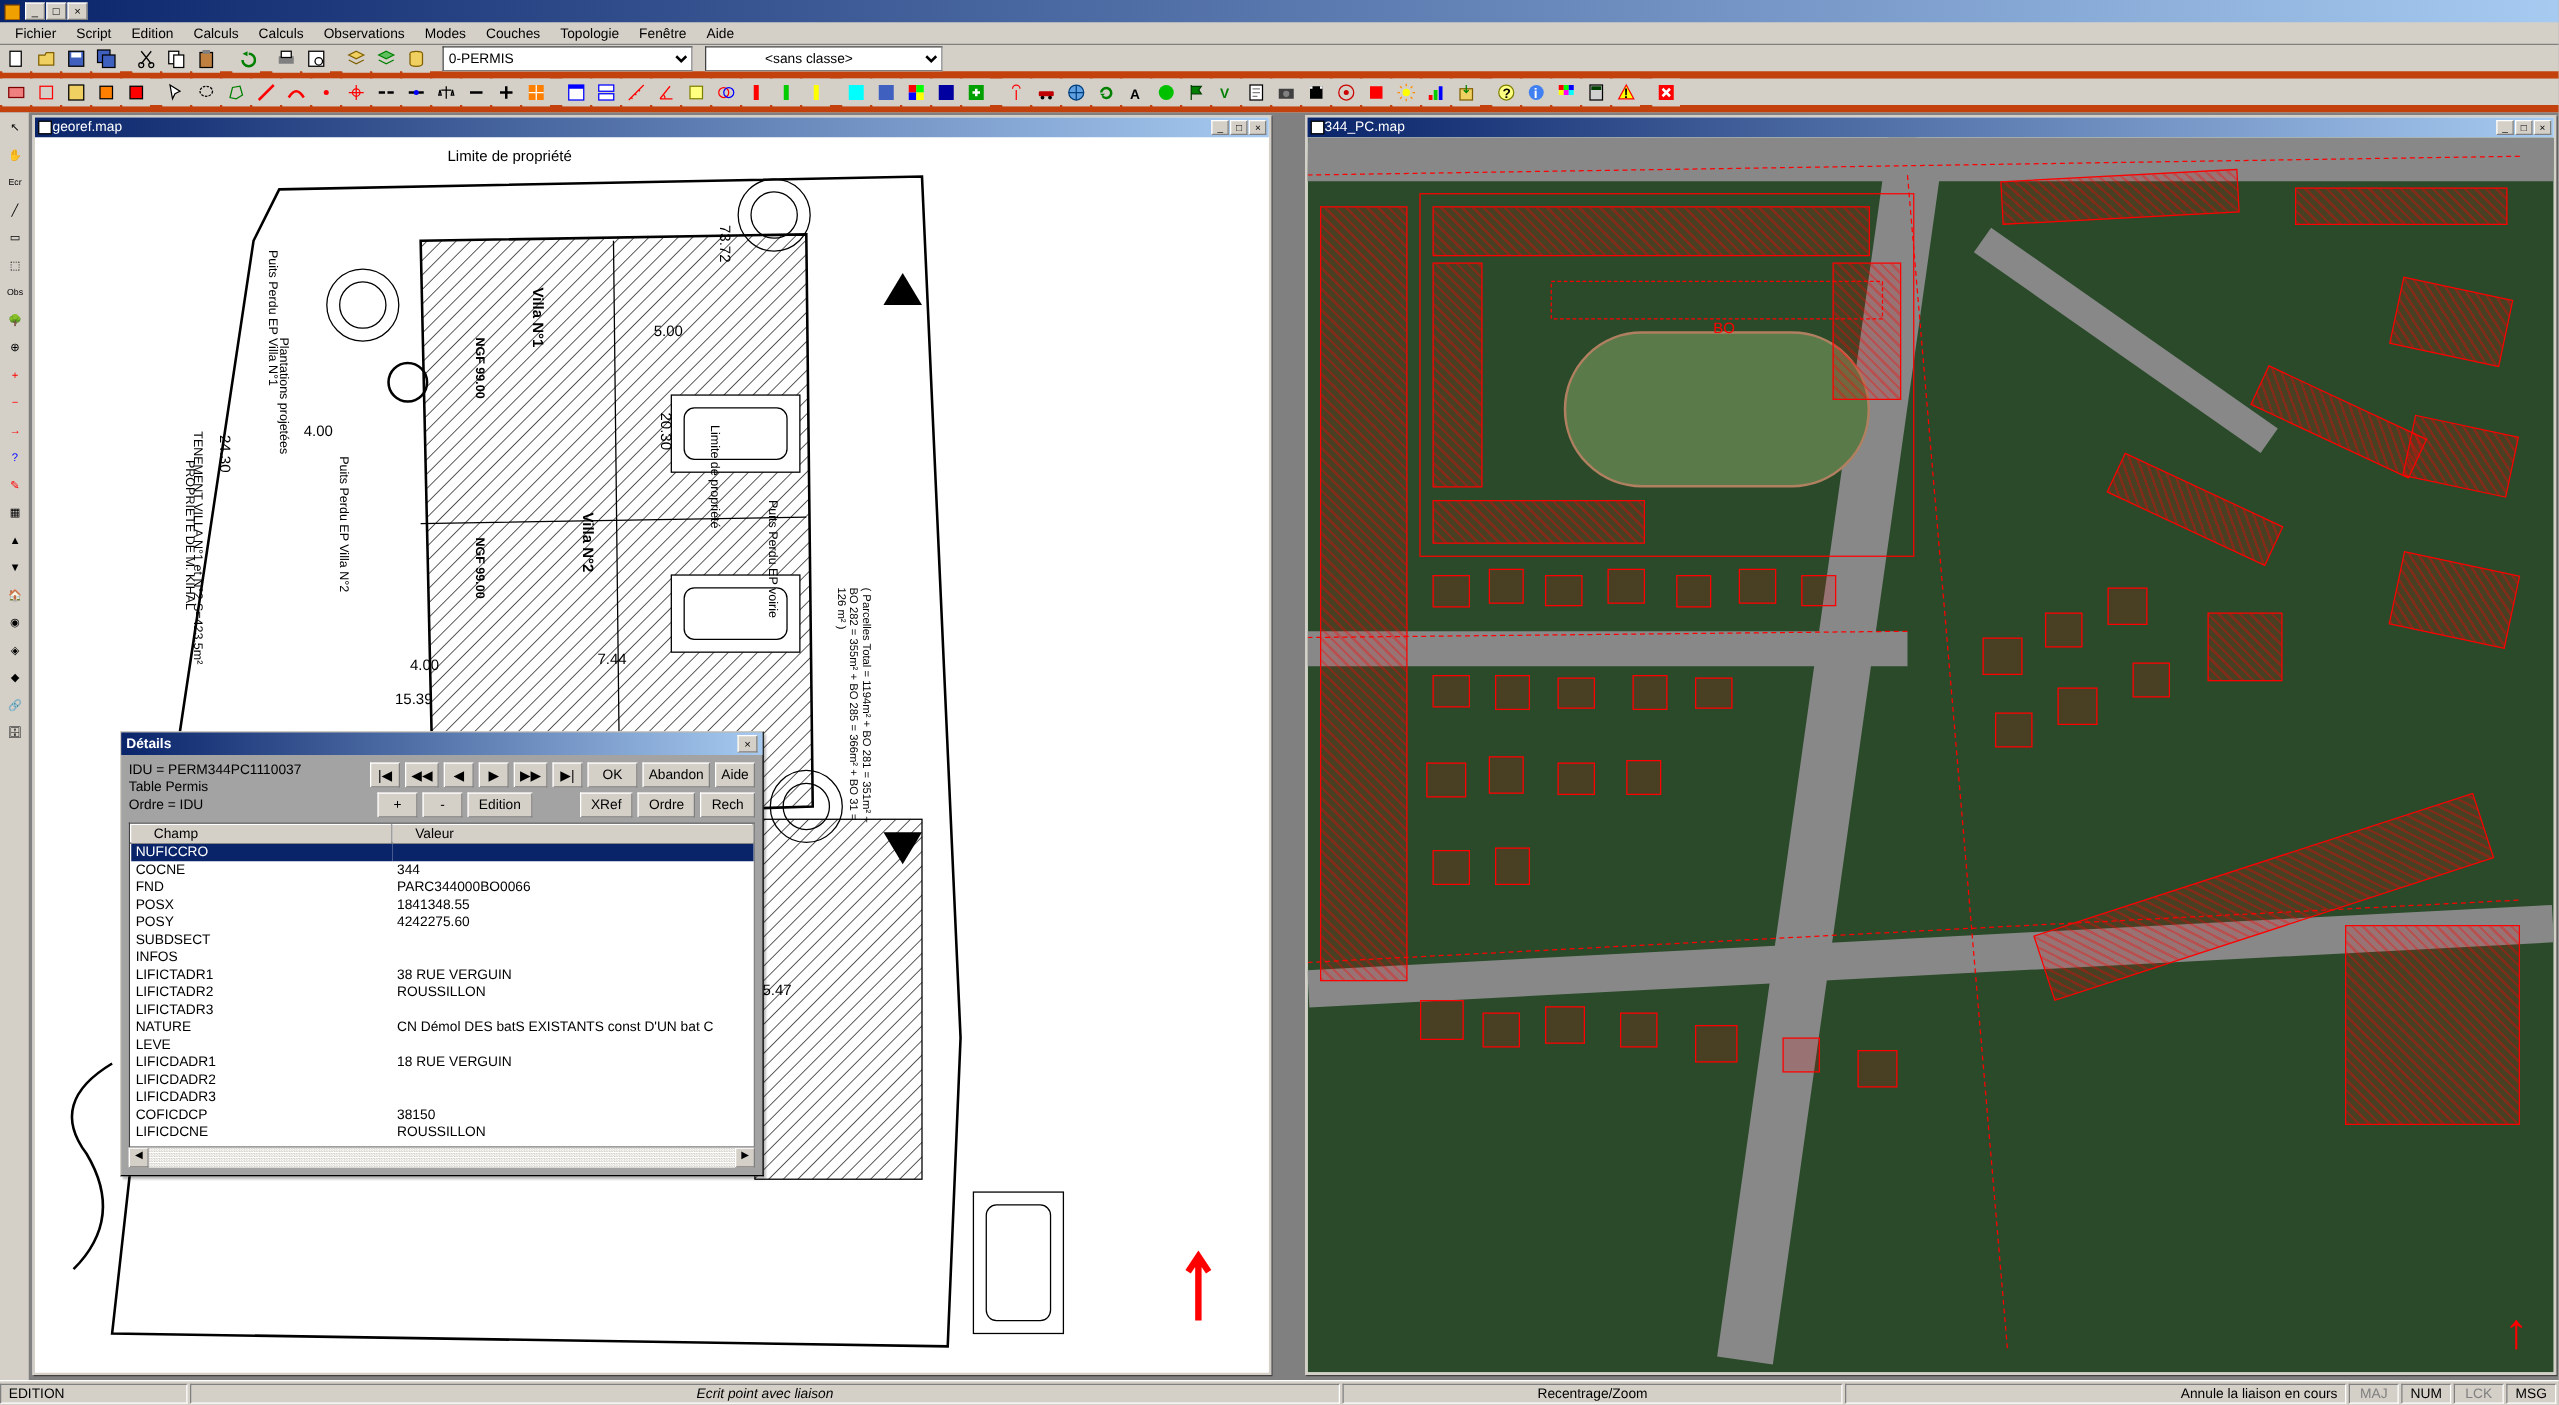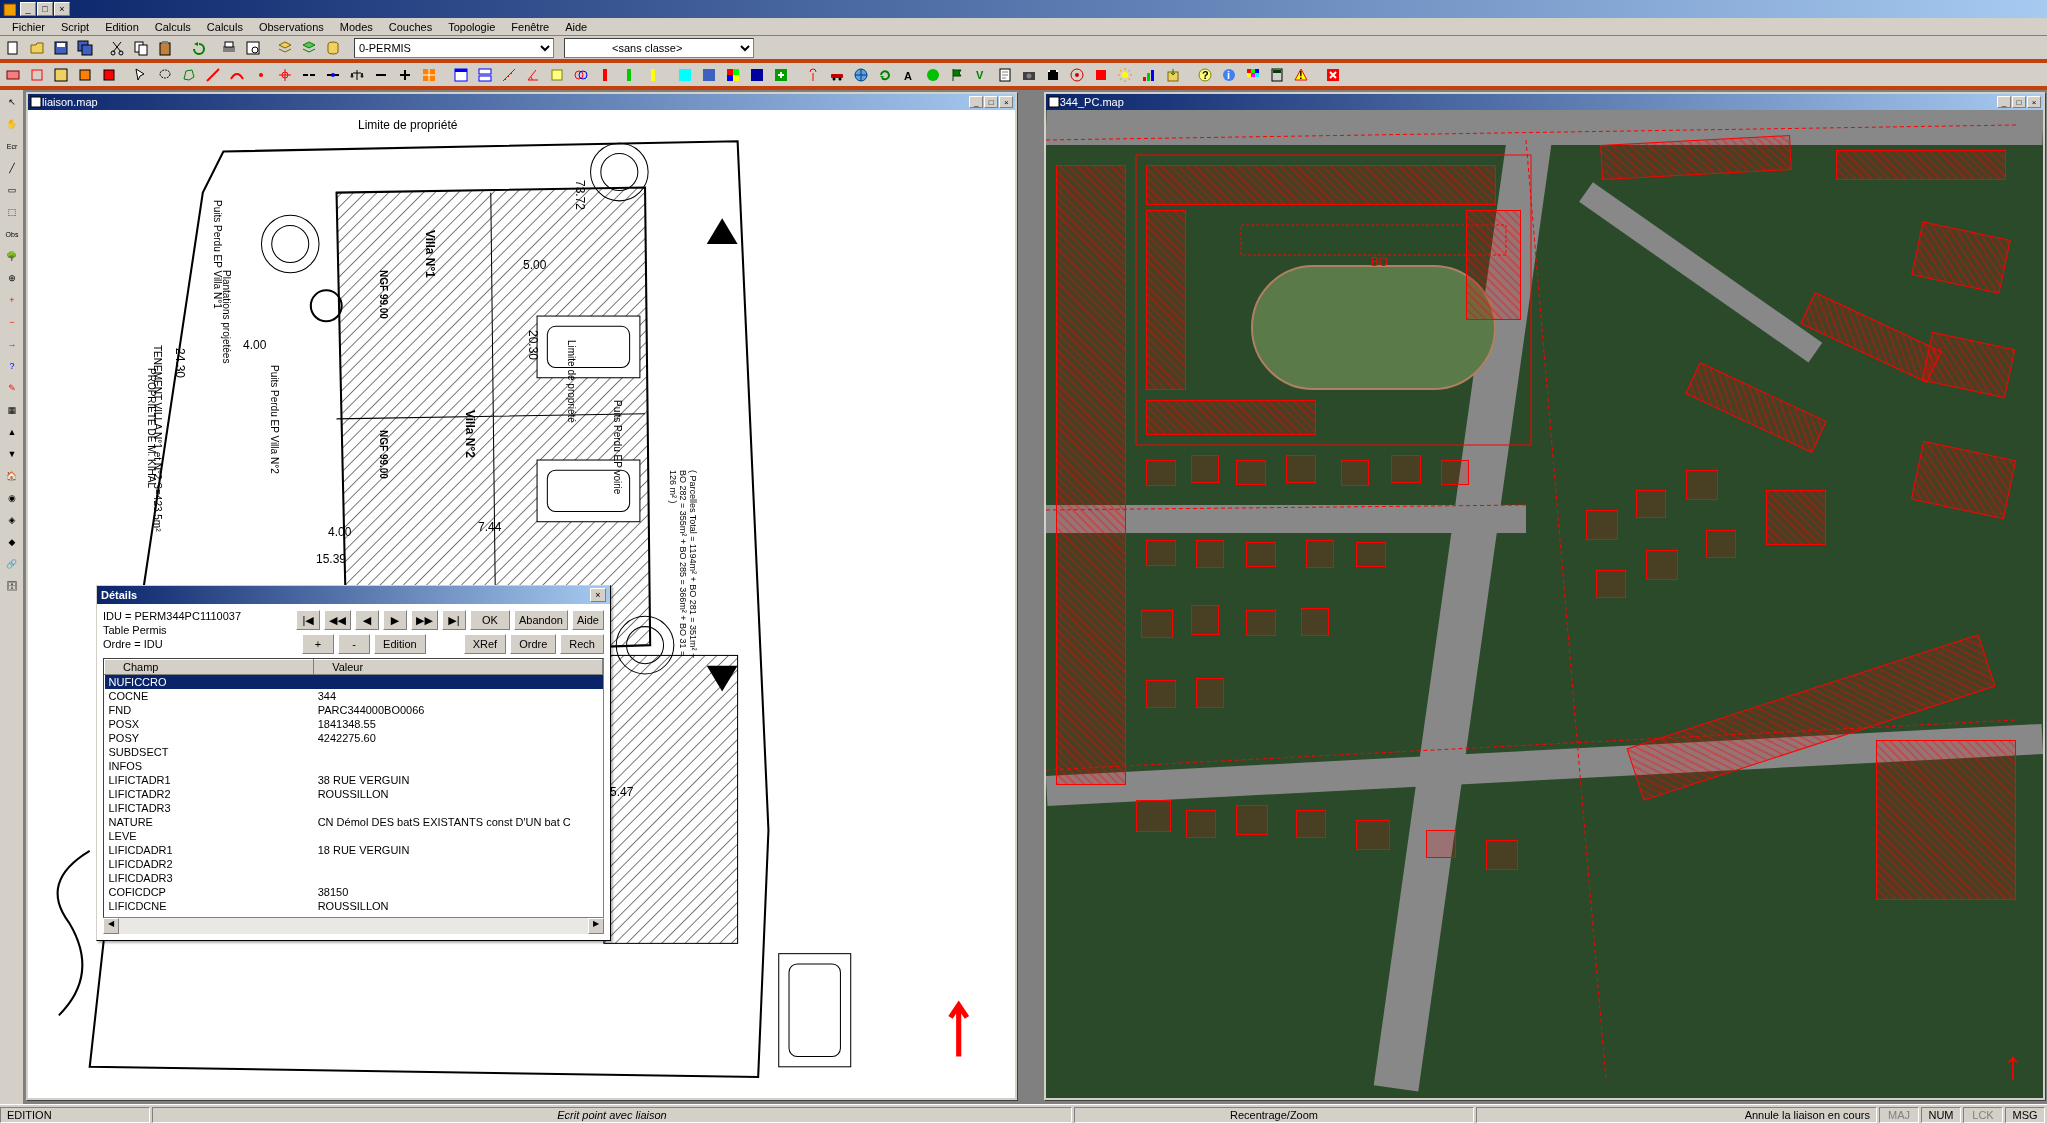--- a/index.html
+++ b/index.html
@@ -7,21 +7,21 @@
 
 .titlebar { height: 18px; background: linear-gradient(to right, #0a246a, #a6caf0); color: #fff; display: flex; align-items: center; padding: 0 2px; }
 .titlebar .icon { width: 14px; height: 14px; margin-right: 4px; }
 .titlebar .title { flex: 1; font-weight: bold; }
 .titlebar .winbtns { display: flex; gap: 1px; }
 .titlebar .winbtns button { width: 16px; height: 14px; background: #d4d0c8; border: 1px solid #808080; border-top-color: #fff; border-left-color: #fff; font-size: 9px; font-family: Marlett, sans-serif; line-height: 12px; text-align: center; padding: 0; }
 
 .menubar { height: 18px; background: #d4d0c8; display: flex; align-items: center; padding: 0 4px; gap: 0; border-bottom: 1px solid #808080; }
 .menubar .item { padding: 2px 8px; cursor: default; }
 
-.toolbar { background: #d4d0c8; display: flex; align-items: center; padding: 2px; gap: 2px; border-bottom: 4px solid #c2410c; flex-wrap: nowrap; }
+.toolbar { background: #d4d0c8; display: flex; align-items: center; padding: 2px; gap: 2px; border-bottom: 6px solid #c2410c; flex-wrap: nowrap; }
 .toolbar .btn { width: 22px; height: 22px; background: #d4d0c8; border: 1px solid #d4d0c8; display: inline-flex; align-items: center; justify-content: center; }
 .toolbar .sep { width: 6px; }
 .toolbar select { height: 20px; background: #fff; border: 1px solid #808080; border-top-color:#404040; border-left-color:#404040; font-size: 11px; }
 .toolbar select.layer { width: 200px; }
 .toolbar select.class { width: 190px; padding-left: 43px; }
 
 .workspace { position: relative; background: #808080; height: calc(100% - 18px - 18px - 27px - 27px - 20px); display:flex; }
 .vstrip { width: 24px; background: #d4d0c8; display:flex; flex-direction:column; gap:2px; padding:2px; border-right:1px solid #808080; }
 .vstrip .btn { width: 20px; height: 20px; background: #d4d0c8; border: 1px solid #d4d0c8; display:flex; align-items:center; justify-content:center; font-size:9px; }
 
@@ -33,21 +33,21 @@
 .childwin .ctitle .winbtns { display:flex; gap:1px; }
 .childwin .ctitle .winbtns button { width:14px; height:12px; background:#d4d0c8; border:1px solid #808080; border-top-color:#fff; border-left-color:#fff; font-size:8px; padding:0; }
 .childwin .canvas { flex:1; background:#fff; position:relative; overflow:hidden; }
 
 .aerial { background: #3a4a3a; position:relative; }
 .aerial .overlay { position:absolute; inset:0; }
 
 .plan-placeholder { position:absolute; inset:0; }
 .plan-placeholder .dim { position:absolute; font-size:12px; color:#000; font-family: Arial; }
 
-.dialog { position:absolute; background:#ffffff; border:1px solid #000; border-top-color:#d4d0c8; border-left-color:#d4d0c8; box-shadow: 2px 2px 2px rgba(0,0,0,0.3); }
+.dialog { position:absolute; background:#a3a3a3; border:1px solid #000; border-top-color:#d4d0c8; border-left-color:#d4d0c8; box-shadow: 2px 2px 2px rgba(0,0,0,0.3); }
 .dialog .dtitle { height:18px; background: linear-gradient(to right, #0a246a, #a6caf0); color:#fff; display:flex; align-items:center; padding:0 4px; font-weight:bold; }
 .dialog .dtitle .t { flex:1; }
 .dialog .dtitle button { width:16px; height:14px; background:#d4d0c8; border:1px solid #808080; border-top-color:#fff; border-left-color:#fff; padding:0; font-size:9px; }
 .dialog .dbody { padding: 6px; }
 .dialog .info { display:flex; }
 .dialog .info .left { flex:1; }
 .dialog .info .left div { margin-bottom:2px; }
 .dialog .btnrow { display:flex; gap:4px; margin-bottom:4px; justify-content:flex-end; }
 .dialog button.db { height:20px; background:#d4d0c8; border:1px solid #808080; border-top-color:#fff; border-left-color:#fff; padding: 0 8px; min-width:32px; }
 .dialog .navbtns button.db { min-width:24px; padding:0 4px; }
@@ -536,21 +536,21 @@
     <span class="btn">🗄</span>
   </div>
 
   <div class="mdi">
 
     <div class="childwin" style="left:2px; top:2px; width:49%; height:calc(100% - 6px);">
       <div class="ctitle">
         <svg class="ico" style="width:12px;height:12px">
             <rect x="1" y="1" width="10" height="10" fill="#fff" stroke="#000"></rect>
           </svg>
-        <span class="t">liaison.map</span>
+        <span class="t">georef.map</span>
         <div class="winbtns">
           <button>_</button>
           <button>□</button>
           <button>×</button>
         </div>
       </div>
       <div class="canvas">
         
         <svg width="100%" height="100%" viewBox="0 0 960 960">
           <defs>

